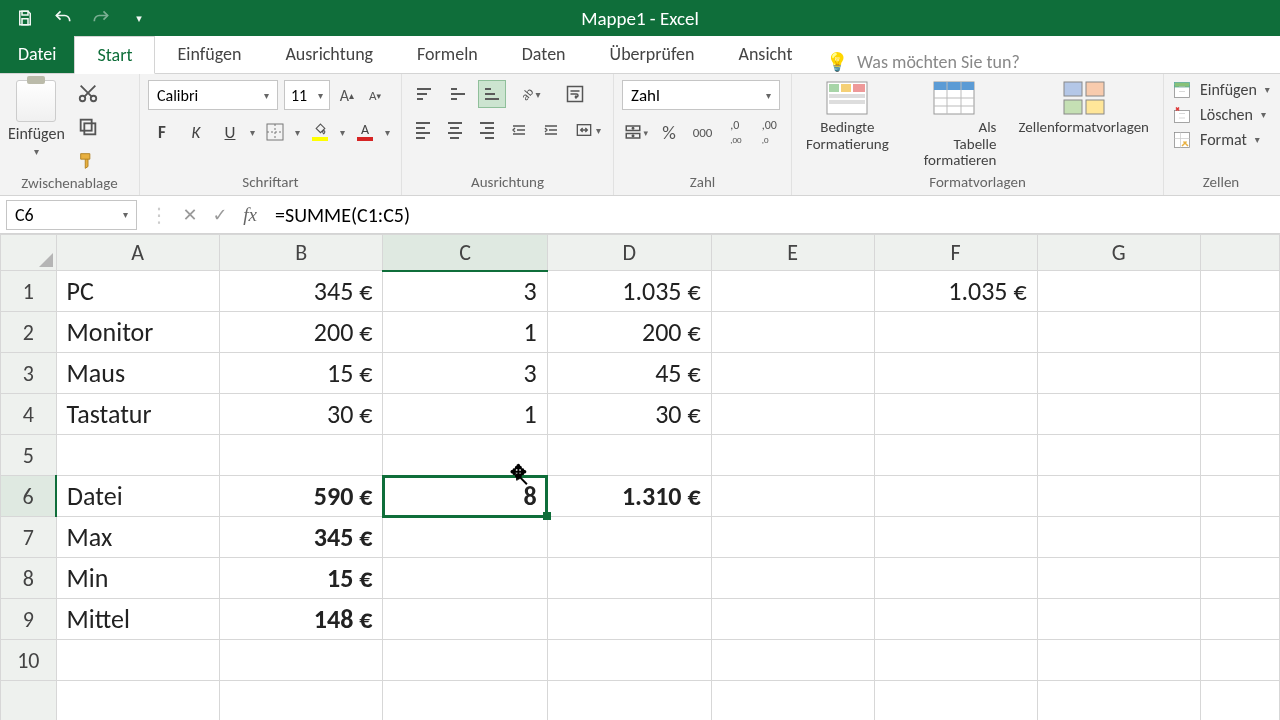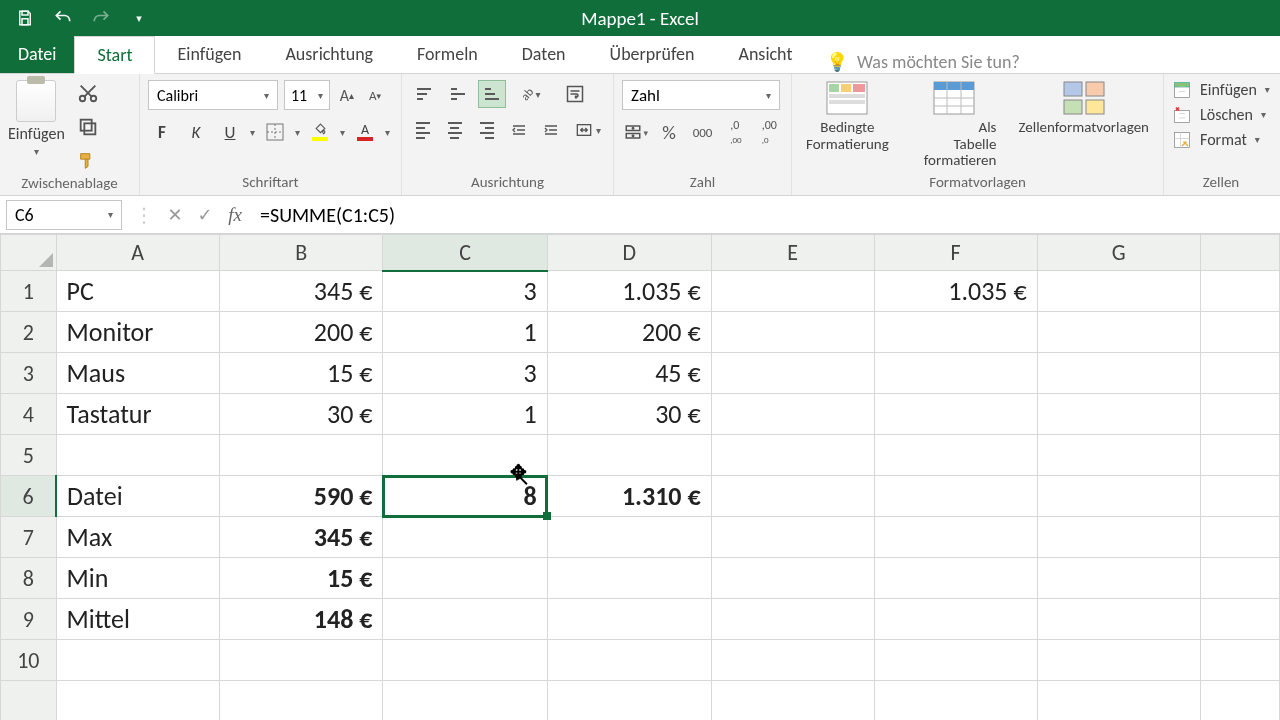--- a/index.html
+++ b/index.html
@@ -61,21 +61,21 @@
   .styles-btn { display:flex; flex-direction:column; align-items:center; gap:3px; font-size:15px; color:#444; padding: 0 6px; }
   .styles-icon { width:44px; height:36px; }
 
   
   .cells-col { display:flex; flex-direction:column; gap:6px; }
   .cells-row { display:flex; align-items:center; gap:8px; font-size:16px; color:#444; }
   .cells-row .caret-down { margin-left:0; }
 
   
   .fb-row { height: 38px; display:flex; align-items:center; border-bottom:1px solid #d4d4d4; background:#fff; }
-  .name-box { width:116px; height:30px; border:1px solid #c5c5c5; margin:0 6px; display:flex; align-items:center; padding:4px 8px; font-size:18px; justify-content: space-between; background:#fff; }
+  .name-box { width:131px; height:30px; border:1px solid #c5c5c5; margin:0 6px; display:flex; align-items:center; padding:4px 8px; font-size:18px; justify-content: space-between; background:#fff; }
   .fb-sep { color:#ccc; margin: 0 6px; font-size:20px; }
   .fb-btn { width:30px; height:30px; display:flex; align-items:center; justify-content:center; color:#9a9a9a; font-size:18px; }
   .fb-fx { font-style:italic; font-family: "Times New Roman", serif; font-size:19px; color:#666; }
   .formula-input { flex:1; height:30px; border:none; outline:none; font-size:20px; padding:0 10px; background:#fff; }
 
   
   .grid-wrapper { position: relative; }
   table.grid { border-collapse: collapse; table-layout: fixed; }
   table.grid th, table.grid td { border: 1px solid #d7d7d7; }
   .corner { width:56px; height:36px; background:#eef1ee; position:relative; }

